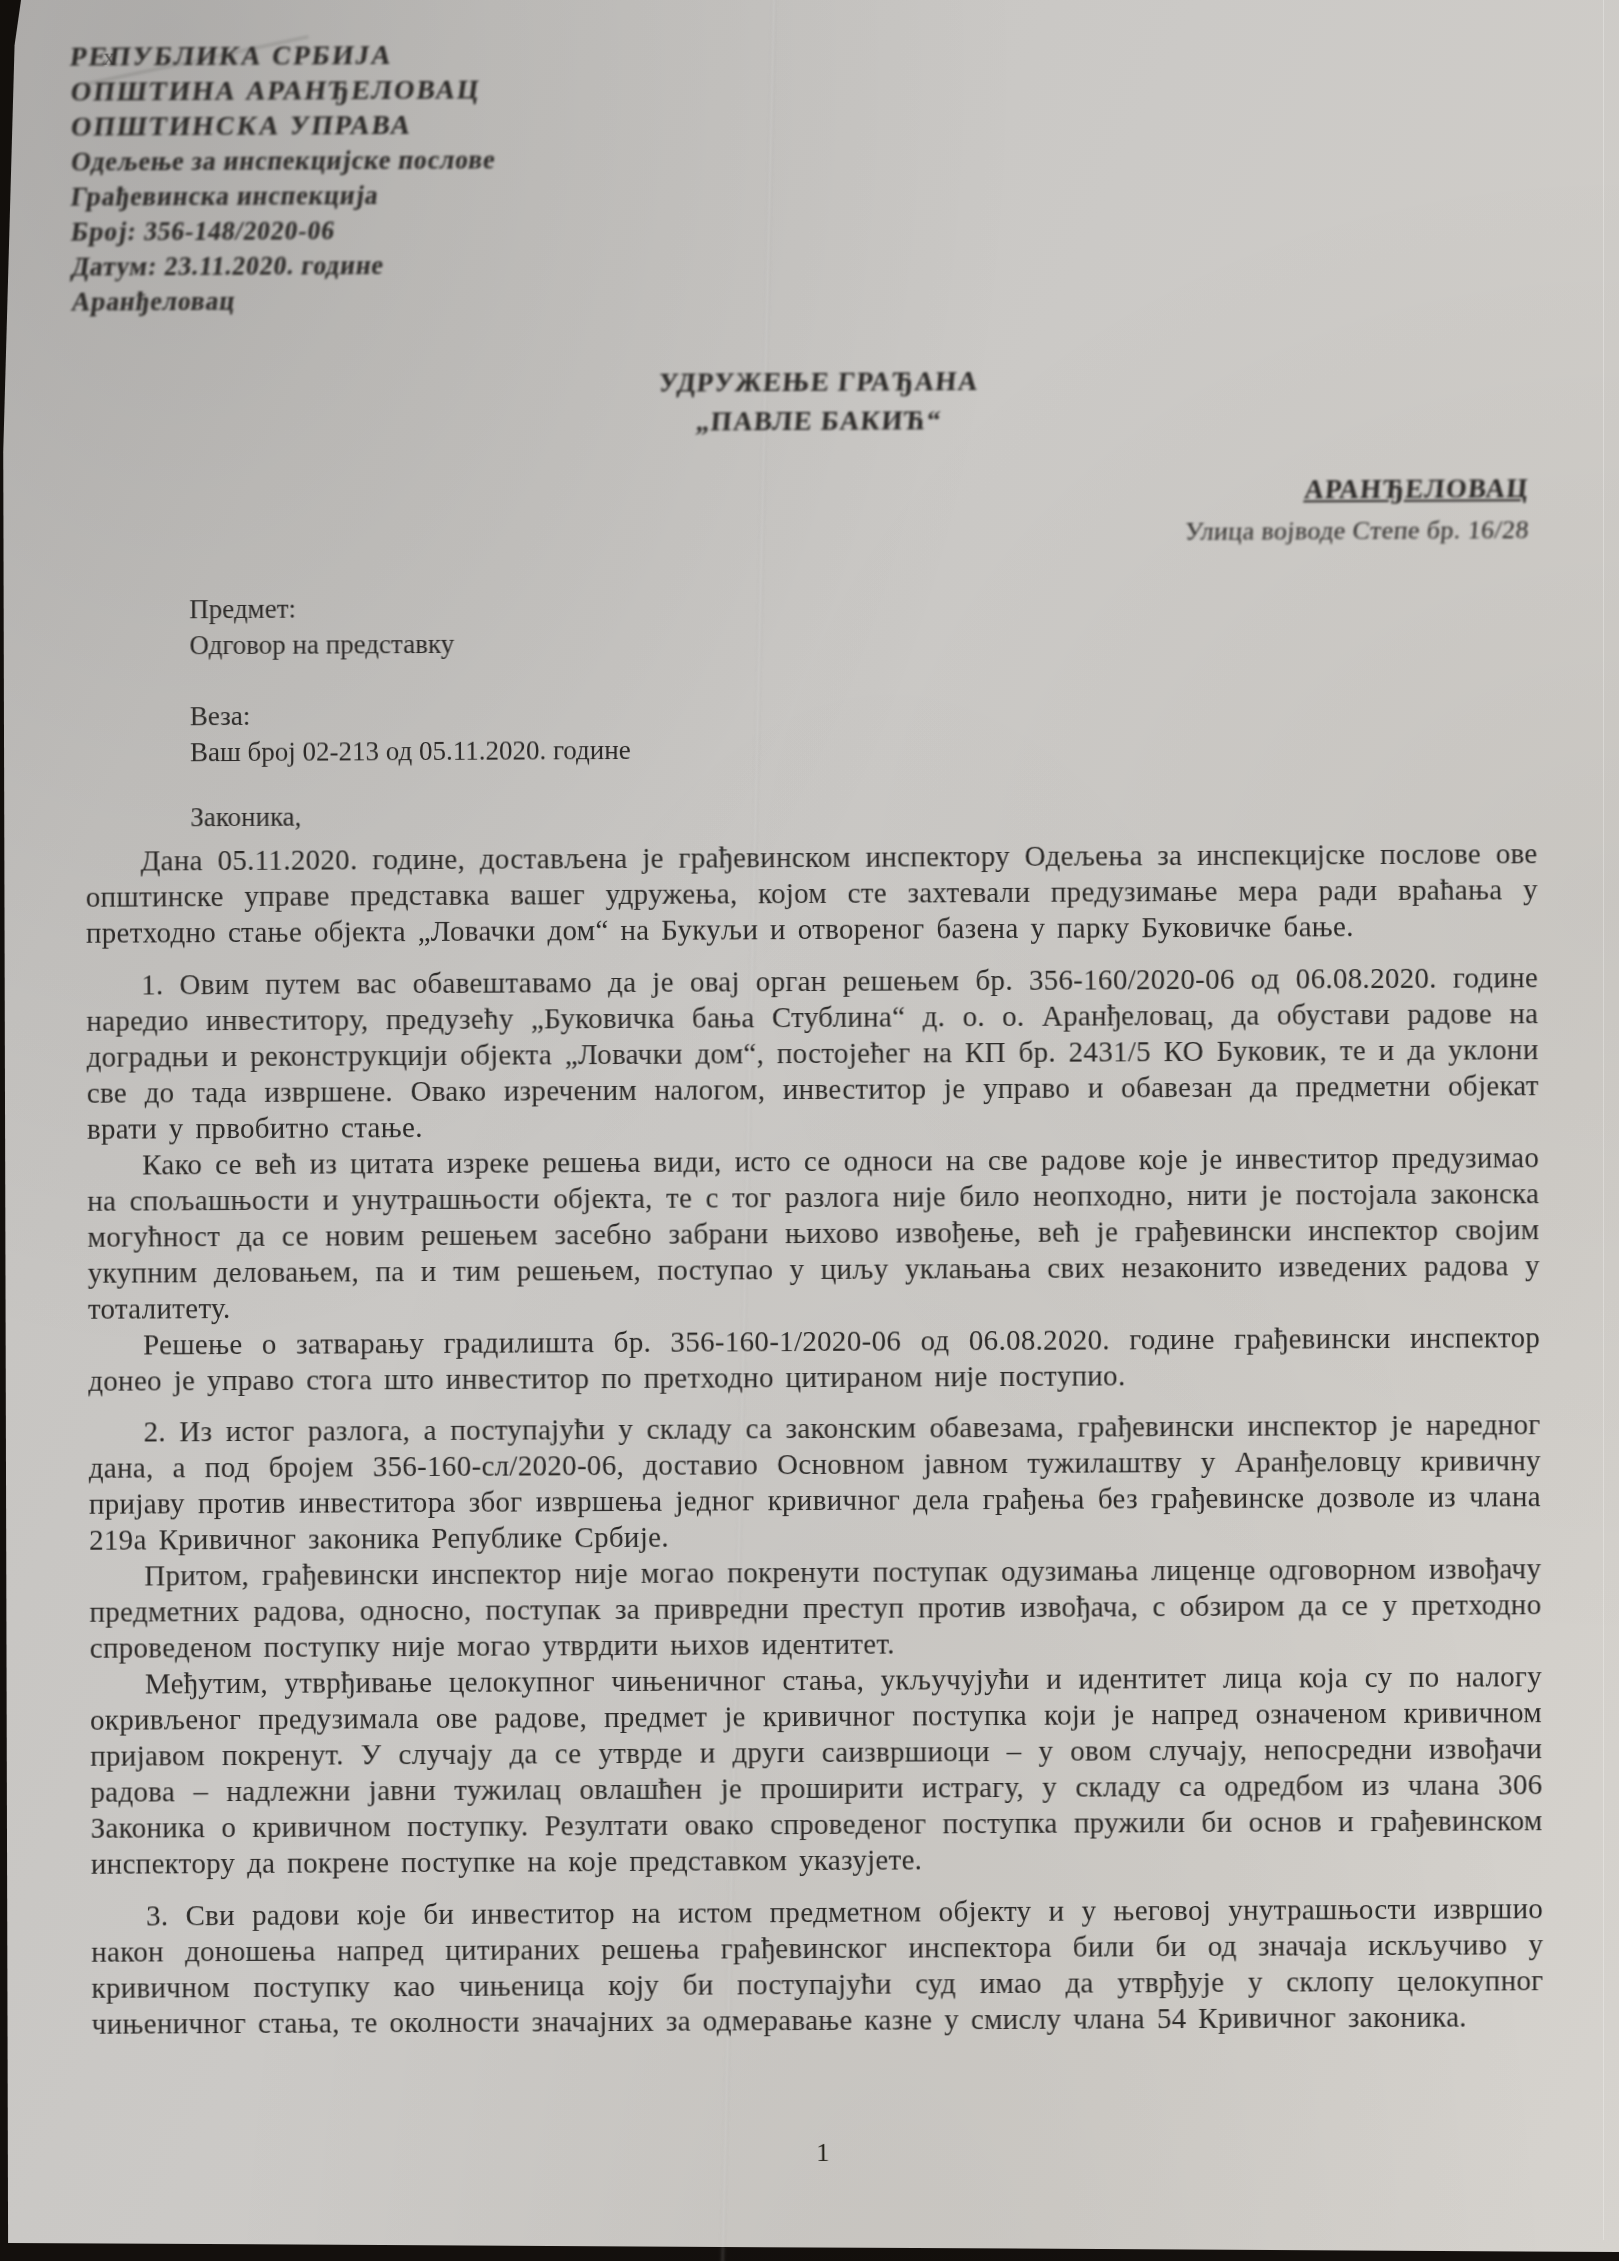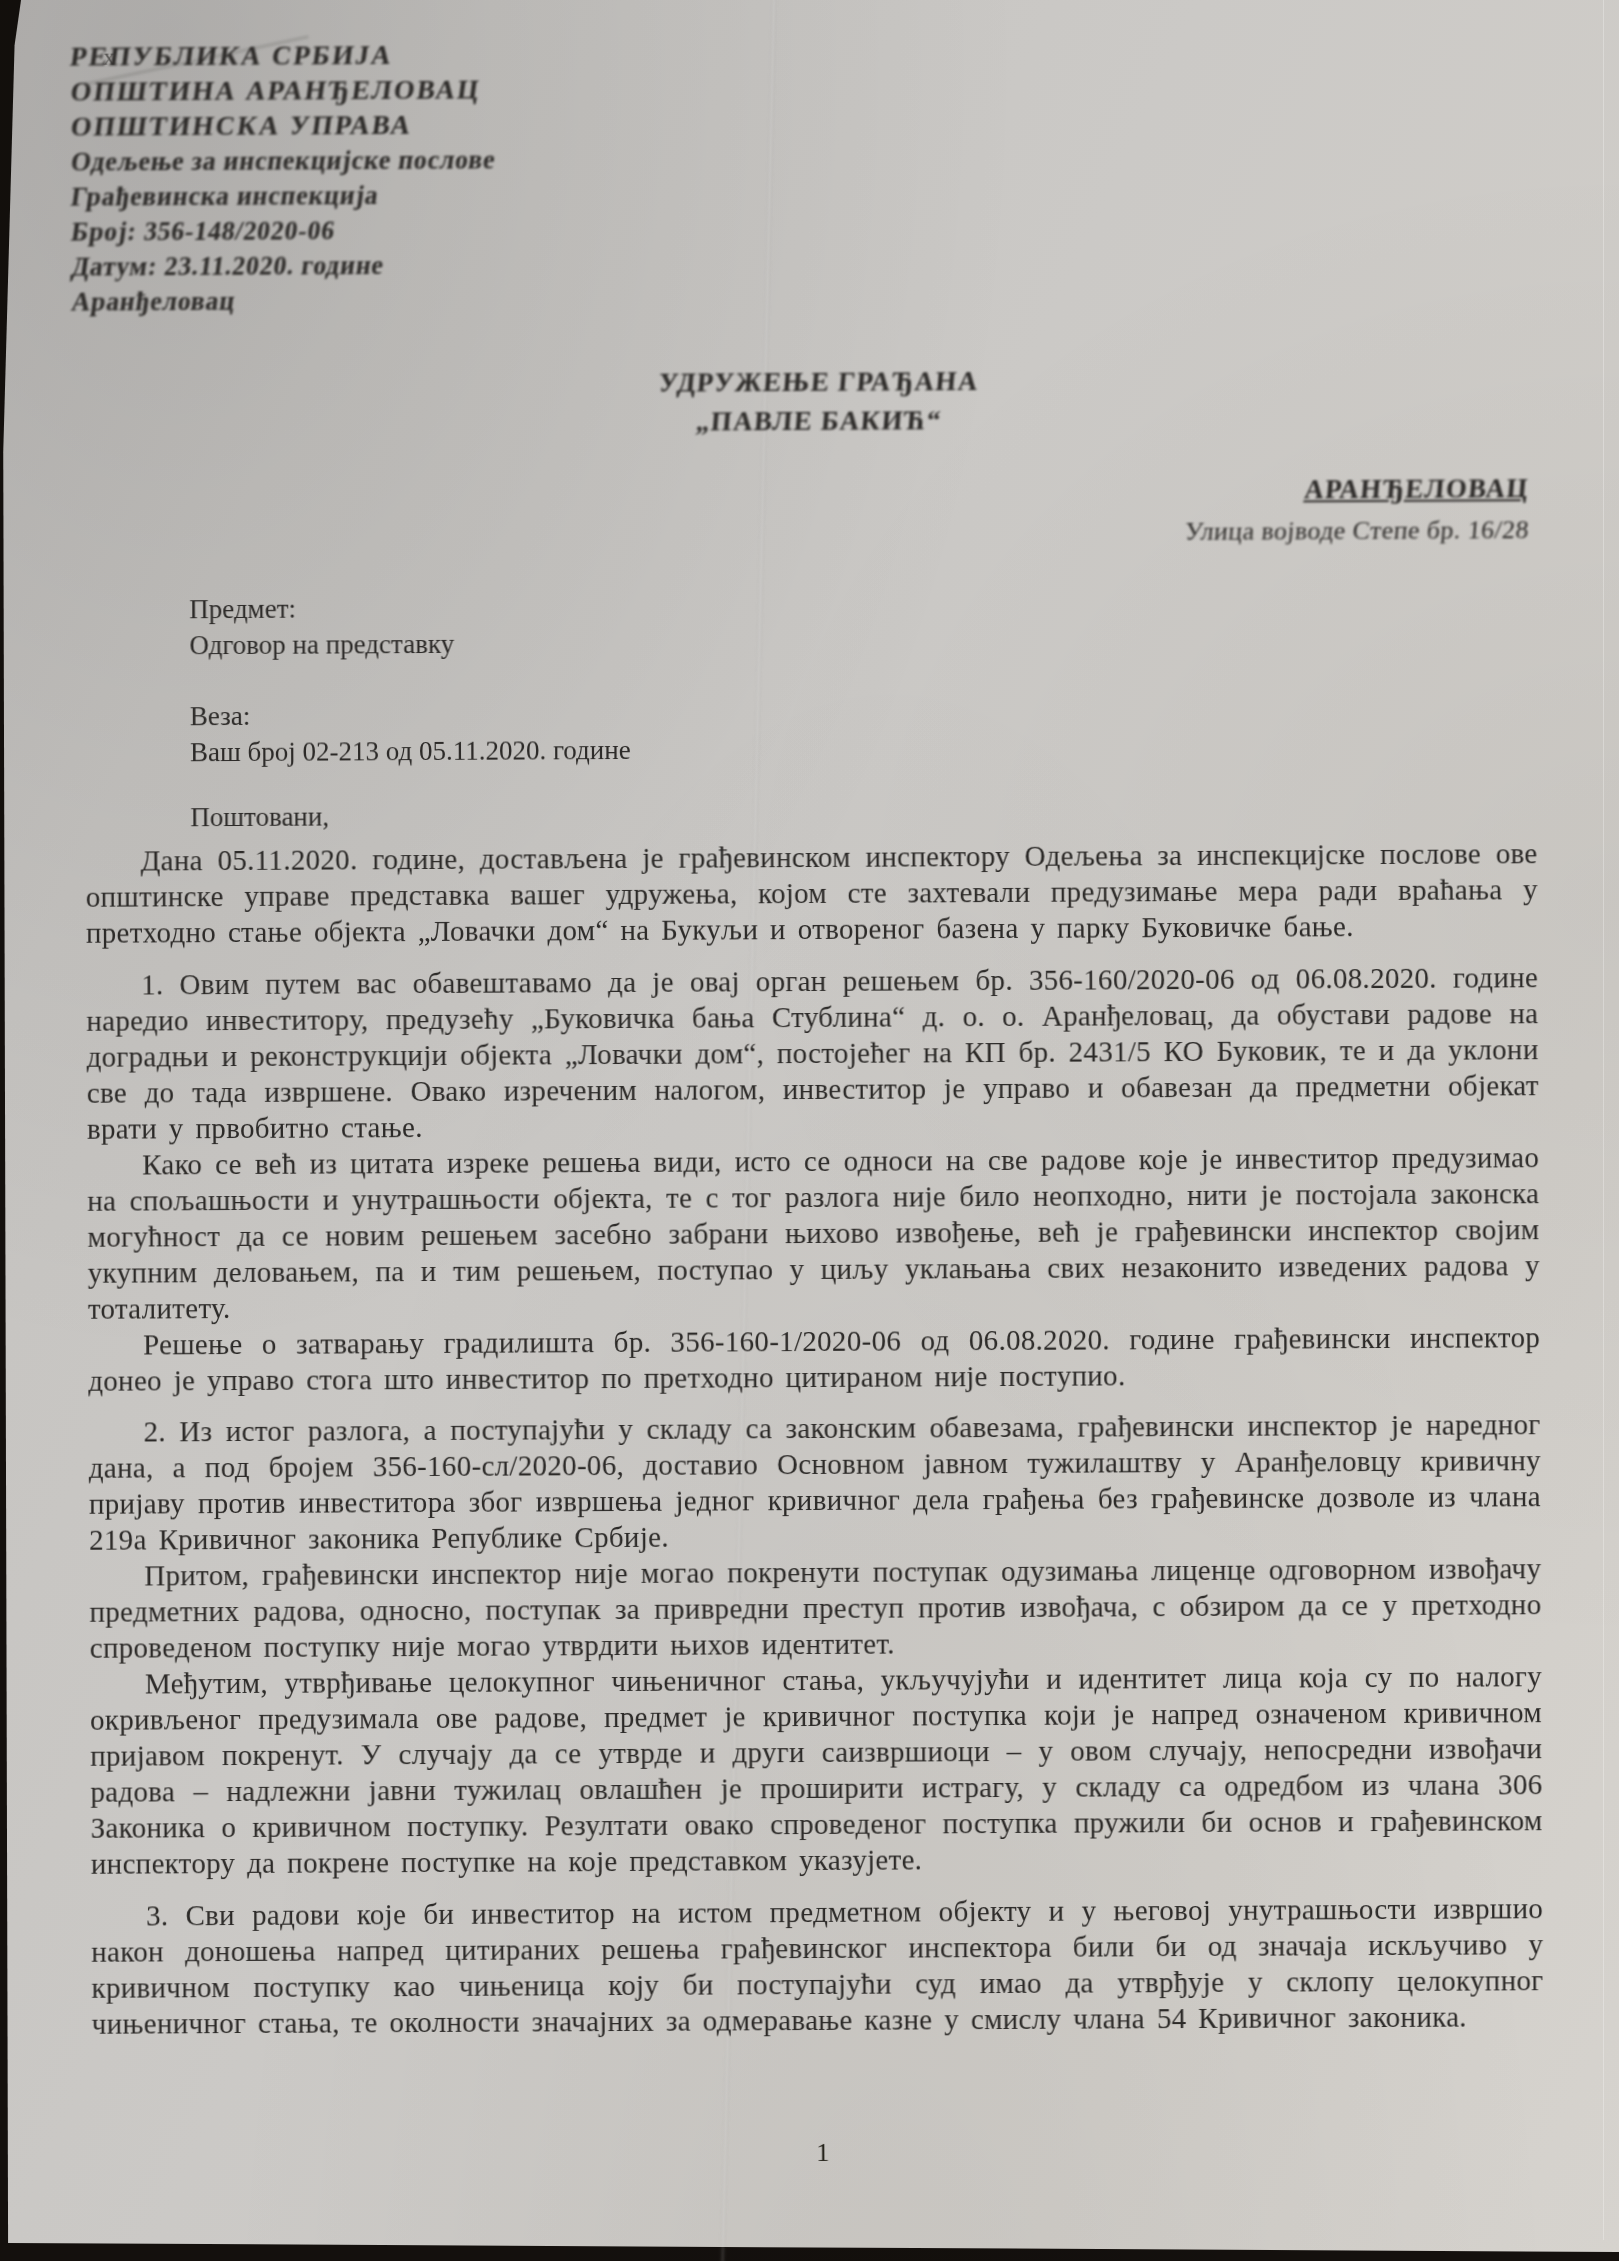--- a/index.html
+++ b/index.html
@@ -128,21 +128,21 @@
       <div class="smear-soft">Предмет:</div>
       <div class="smear-soft">Одговор на представку</div>
     </div>
 
     <div class="reference">
       <div class="smear-soft">Веза:</div>
       <div class="smear-soft">Ваш број 02-213 од 05.11.2020. године</div>
     </div>
 
     <div class="salutation">
-      <span class="smear-soft">Поштовани,</span>
+      <span class="smear-soft">Законика,</span>
     </div>
 
     <div class="body-text">
       <p class="para">Дана 05.11.2020. године, достављена је грађевинском инспектору Одељења за инспекцијске послове ове општинске управе представка вашег удружења, којом сте захтевали предузимање мера ради враћања у претходно стање објекта „Ловачки дом“ на Букуљи и отвореног базена у парку Буковичке бање.</p>
       <p class="para gap">1. Овим путем вас обавештавамо да је овај орган решењем бр. 356-160/2020-06 од 06.08.2020. године наредио инвеститору, предузећу „Буковичка бања Стублина“ д. о. о. Аранђеловац, да обустави радове на доградњи и реконструкцији објекта „Ловачки дом“, постојећег на КП бр. 2431/5 КО Буковик, те и да уклони све до тада извршене. Овако изреченим налогом, инвеститор је управо и обавезан да предметни објекат врати у првобитно стање.</p>
       <p class="para">Како се већ из цитата изреке решења види, исто се односи на све радове које је инвеститор предузимао на спољашњости и унутрашњости објекта, те с тог разлога није било неопходно, нити је постојала законска могућност да се новим решењем засебно забрани њихово извођење, већ је грађевински инспектор својим укупним деловањем, па и тим решењем, поступао у циљу уклањања свих незаконито изведених радова у тоталитету.</p>
       <p class="para">Решење о затварању градилишта бр. 356-160-1/2020-06 од 06.08.2020. године грађевински инспектор донео је управо стога што инвеститор по претходно цитираном није поступио.</p>
       <p class="para gap">2. Из истог разлога, а поступајући у складу са законским обавезама, грађевински инспектор је наредног дана, а под бројем 356-160-сл/2020-06, доставио Основном јавном тужилаштву у Аранђеловцу кривичну пријаву против инвеститора због извршења једног кривичног дела грађења без грађевинске дозволе из члана 219а Кривичног законика Републике Србије.</p>
       <p class="para">Притом, грађевински инспектор није могао покренути поступак одузимања лиценце одговорном извођачу предметних радова, односно, поступак за привредни преступ против извођача, с обзиром да се у претходно спроведеном поступку није могао утврдити њихов идентитет.</p>
       <p class="para">Међутим, утврђивање целокупног чињеничног стања, укључујући и идентитет лица која су по налогу окривљеног предузимала ове радове, предмет је кривичног поступка који је напред означеном кривичном пријавом покренут. У случају да се утврде и други саизвршиоци – у овом случају, непосредни извођачи радова – надлежни јавни тужилац овлашћен је проширити истрагу, у складу са одредбом из члана 306 Законика о кривичном поступку. Резултати овако спроведеног поступка пружили би основ и грађевинском инспектору да покрене поступке на које представком указујете.</p>

